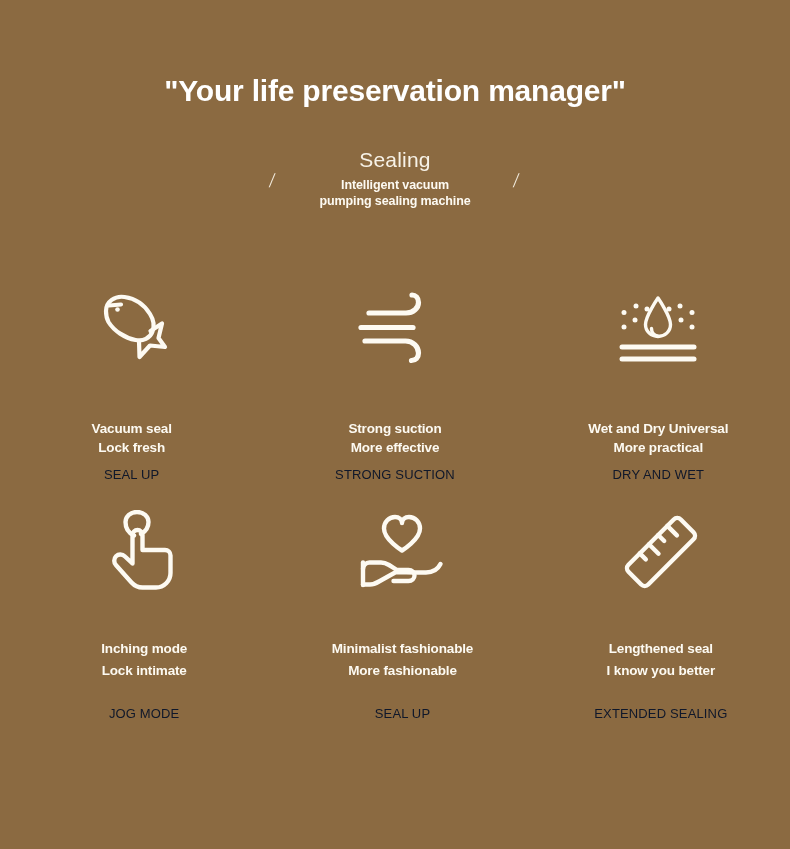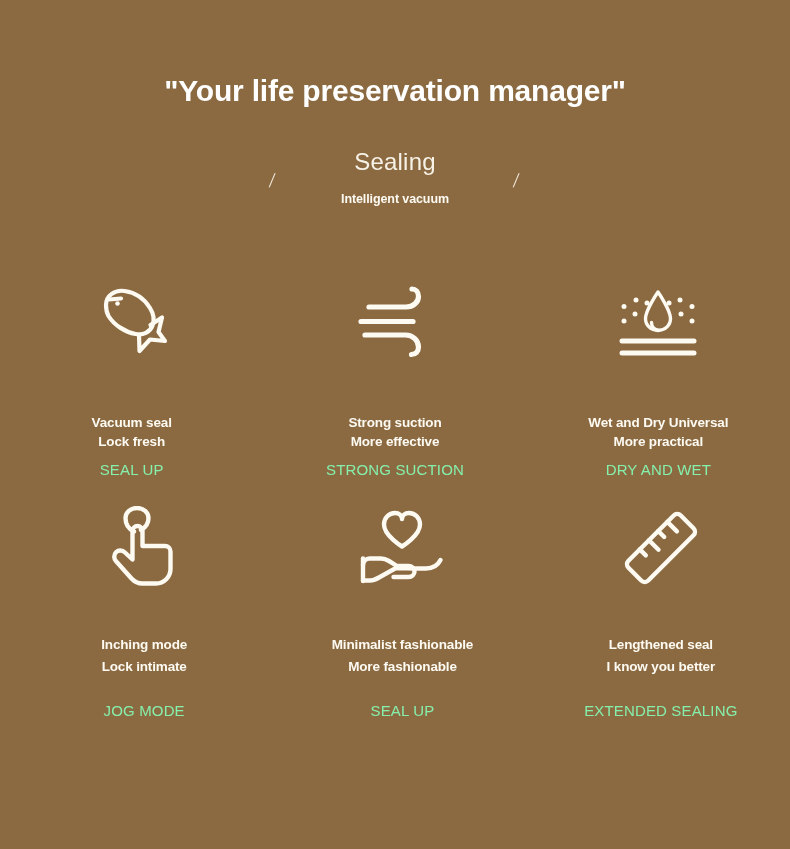--- a/index.html
+++ b/index.html
@@ -58,39 +58,39 @@
     transform:skewX(-4deg);
   }
   .slash.left  { margin-right:34px; }
   .slash.right { margin-left:34px; }
 
   .subtitle-center {
     text-align:center;
     min-width:170px;
   }
   .subtitle-main {
-    font-size:24px;
+    font-size:21px;
     font-weight:400;
     color:#f7f2e7;
     line-height:1.18;
     letter-spacing:0.2px;
   }
   .subtitle-sub {
-    margin-top:15px;
+    margin-top:4px;
     font-size:12.5px;
     font-weight:bold;
     color:#fdfaf2;
     line-height:1.32;
     letter-spacing:-0.1px;
   }
 
   
   .features {
     position:absolute;
-    top:266px;
+    top:272px;
     left:0;
     width:790px;
   }
 
   .feature-row {
     display:flex;
     width:790px;
   }
   .feature-row.row-2 { margin-top:14px;padding-left:15px; }
 
@@ -118,23 +118,23 @@
     font-size:13.5px;
     font-weight:bold;
     color:#fdfaf2;
     line-height:1.38;
     letter-spacing:-0.15px;
     white-space:nowrap;
   }
 
   .label-caps {
     margin-top:10px;
-    font-size:15px;
+    font-size:13px;
     font-weight:400;
-    color:#86efac;
+    color:#0f172a;
     letter-spacing:0.15px;
     white-space:nowrap;
   }
 
   .row-2 .label-wrap { margin-top:30px; }
   .row-2 .label-bold { line-height:1.62; }
   .row-2 .label-caps { margin-top:24px; }
 </style>
 </head>
 <body>
@@ -143,20 +143,21 @@
 
   <div class="hero-title">"Your life preservation manager"</div>
 
   <div class="subtitle-block">
     <span class="slash left">/</span>
 
     <div class="subtitle-center">
       <div class="subtitle-main">Sealing</div>
       <div class="subtitle-sub">
         <div>Intelligent vacuum</div>
+        <div>pumping sealing machine</div>
       </div>
     </div>
 
     <span class="slash right">/</span>
   </div>
 
   <div class="features">
 
     <div class="feature-row row-1">
 

